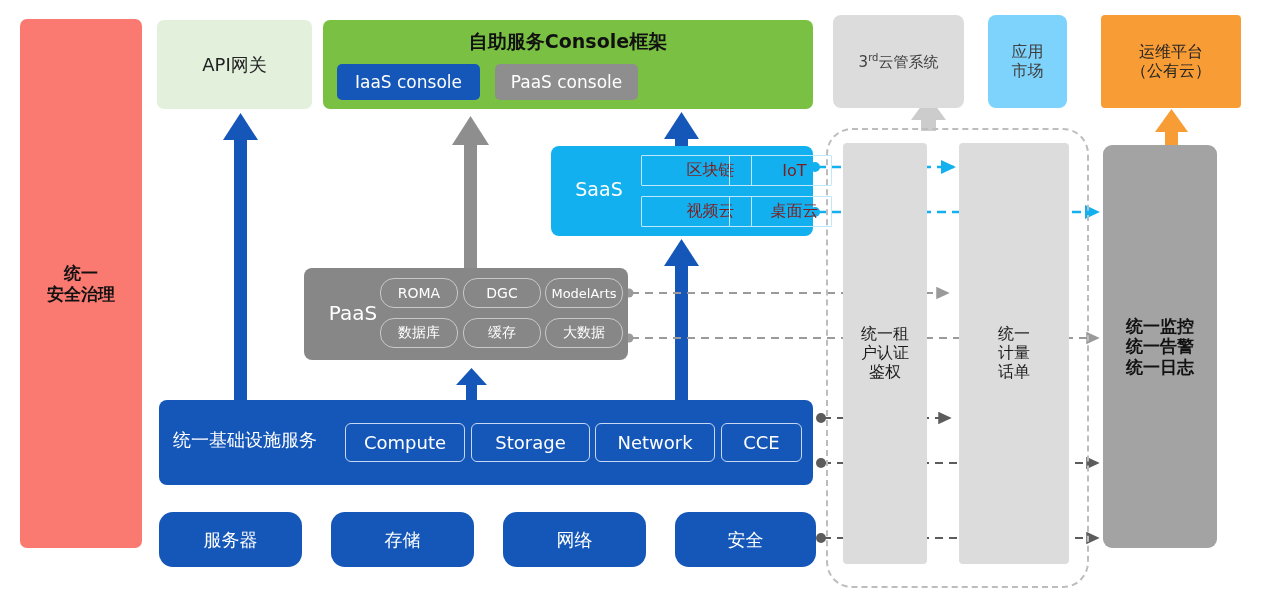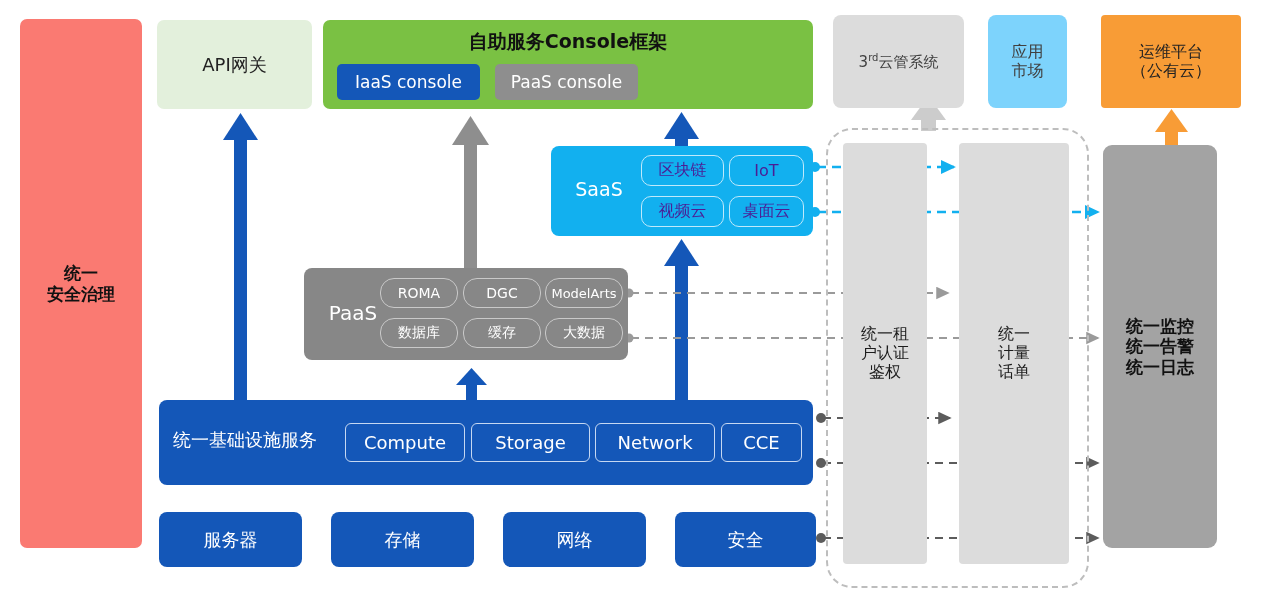--- a/index.html
+++ b/index.html
@@ -70,23 +70,23 @@
     background:#a3a3a3;border-radius:9px;color:#111;font-size:17px;font-weight:700;
   }
 
   
   #saas-box{
     left:551px;top:146px;width:262px;height:90px;
     background:#12b0ef;border-radius:8px;display:block;
   }
   #saas-label{position:absolute;left:12px;top:32px;width:72px;text-align:center;color:#fff;font-size:19px;}
   .saas-chip{
-    position:absolute;height:29px;border-radius:10px;
-    border:1.6px solid #bfe9fb;color:#4c1d95;font-size:16px;
-    display:flex;align-items:center;justify-content:center;
+    position:absolute;height:29px;border-radius:1px;
+    border:1.6px solid #bfe9fb;color:#7f1d1d;font-size:16px;
+    display:flex;align-items:center;justify-content:center;padding-left:28px;
   }
   #saas-blockchain{left:90px;top:9px;width:81px;}
   #saas-iot{left:178px;top:9px;width:73px;}
   #saas-video{left:90px;top:50px;width:81px;}
   #saas-desktop{left:178px;top:50px;width:73px;}
 
   
   #paas-box{
     left:304px;top:268px;width:324px;height:92px;
     background:#878787;border-radius:8px;display:block;
@@ -115,21 +115,21 @@
     border:1.7px solid #c6d8f2;color:#fff;font-size:18px;
     display:flex;align-items:center;justify-content:center;
   }
   #infra-compute{left:186px;width:118px;}
   #infra-storage{left:312px;width:117px;}
   #infra-network{left:436px;width:118px;}
   #infra-cce{left:562px;width:79px;}
 
   
   .bottom-box{
-    top:512px;height:55px;background:#1457b8;border-radius:8px;
+    top:512px;height:55px;background:#1457b8;border-radius:14px;
     color:#fff;font-size:18px;
   }
   #bb-server{left:159px;width:143px;}
   #bb-storage{left:331px;width:143px;}
   #bb-network{left:503px;width:143px;}
   #bb-security{left:675px;width:141px;}
 
   
   #shared-region{
     position:absolute;left:826px;top:128px;width:263px;height:460px;

